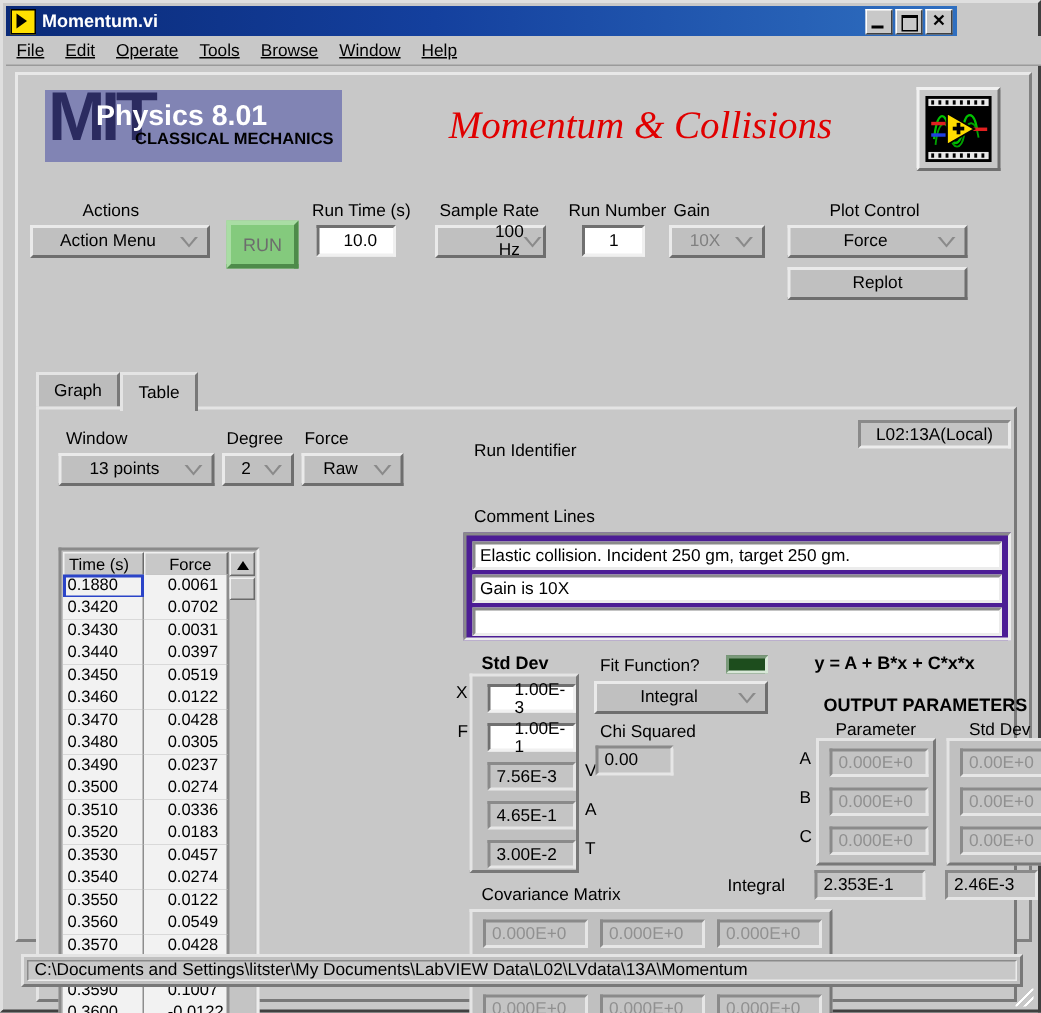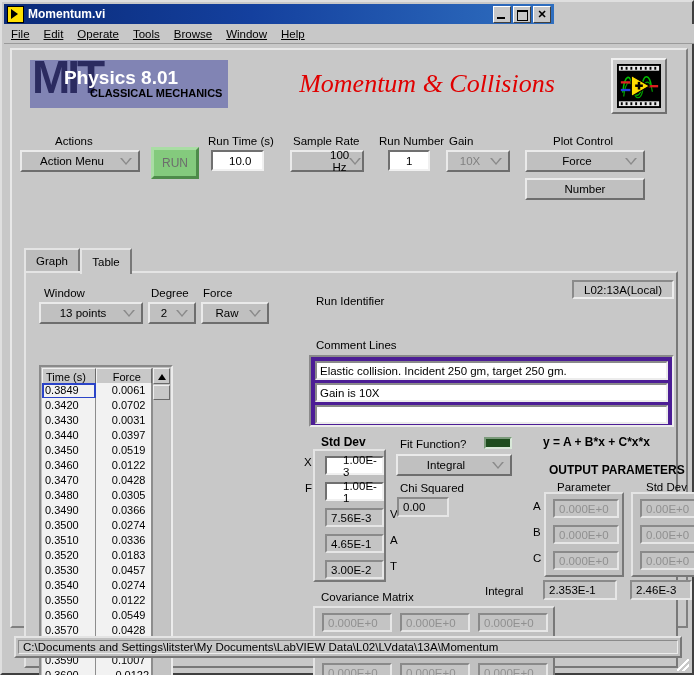--- a/index.html
+++ b/index.html
@@ -12,21 +12,21 @@
   }
   .win{
     position:absolute;left:0;top:0;width:694px;height:675px;
     background:#c8c8c8;
     border-left:2px solid #dfdfdf;border-top:2px solid #dfdfdf;
     border-right:2px solid #404040;border-bottom:2px solid #404040;
     box-sizing:border-box;
   }
   
   .titlebar{
-    position:absolute;left:2px;top:2px;width:550px;height:20px;
+    position:absolute;left:2px;top:2px;width:634px;height:20px;
     background:linear-gradient(to right,#0a2a78 0%,#14409e 45%,#2f6fc0 100%);
     display:flex;align-items:center;
   }
   .tb-icon{
     width:15px;height:15px;margin-left:3px;margin-right:4px;
     background:#ffe000;border:1px solid #000;position:relative;flex:none;
   }
   .tb-icon::after{
     content:"";position:absolute;left:3px;top:2px;
     border-left:7px solid #000;border-top:5px solid transparent;border-bottom:5px solid transparent;
@@ -366,21 +366,21 @@
       <div class="rtxt dim">10X</div>
       <div class="arrow-dn"></div>
     </div>
 
     <div class="lbl" style="left:541px;top:85px;">Plot Control</div>
     <div class="ring" style="left:513px;top:100px;width:120px;height:22px;">
       <div class="rtxt">Force</div>
       <div class="arrow-dn"></div>
     </div>
     <div class="btn" style="left:513px;top:128px;width:120px;height:22px;">
-      <span>Number</span>
+      <span>Replot</span>
     </div>
 
     <div class="tabctl">
       <div class="tabstrip">
         <div class="tab" style="left:0;width:56px;">
           <span>Graph</span>
         </div>
         <div class="tab active" style="left:56px;width:52px;">
           <span>Table</span>
         </div>
@@ -407,21 +407,21 @@
         </div>
 
         <div class="tablebox">
           <div class="tbl">
             <div class="tr">
               <div class="th c1">Time (s)</div>
               <div class="th c2">Force (N)</div>
             </div>
             <div id="tbl-rows">
                 <div class="tr">
-                  <div class="td c1 sel">0.3849</div>
+                  <div class="td c1 sel">0.1880</div>
                   <div class="td c2">0.0061</div>
                 </div>
                 <div class="tr">
                   <div class="td c1">0.3420</div>
                   <div class="td c2">0.0702</div>
                 </div>
                 <div class="tr">
                   <div class="td c1">0.3430</div>
                   <div class="td c2">0.0031</div>
                 </div>
@@ -440,21 +440,21 @@
                 <div class="tr">
                   <div class="td c1">0.3470</div>
                   <div class="td c2">0.0428</div>
                 </div>
                 <div class="tr">
                   <div class="td c1">0.3480</div>
                   <div class="td c2">0.0305</div>
                 </div>
                 <div class="tr">
                   <div class="td c1">0.3490</div>
-                  <div class="td c2">0.0366</div>
+                  <div class="td c2">0.0237</div>
                 </div>
                 <div class="tr">
                   <div class="td c1">0.3500</div>
                   <div class="td c2">0.0274</div>
                 </div>
                 <div class="tr">
                   <div class="td c1">0.3510</div>
                   <div class="td c2">0.0336</div>
                 </div>
                 <div class="tr">

